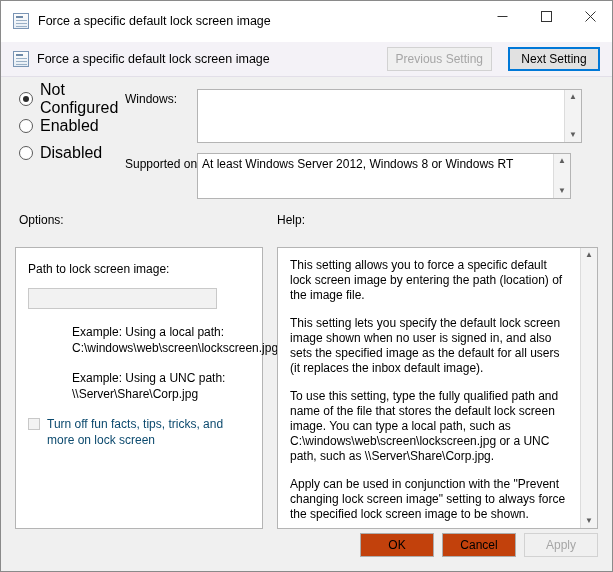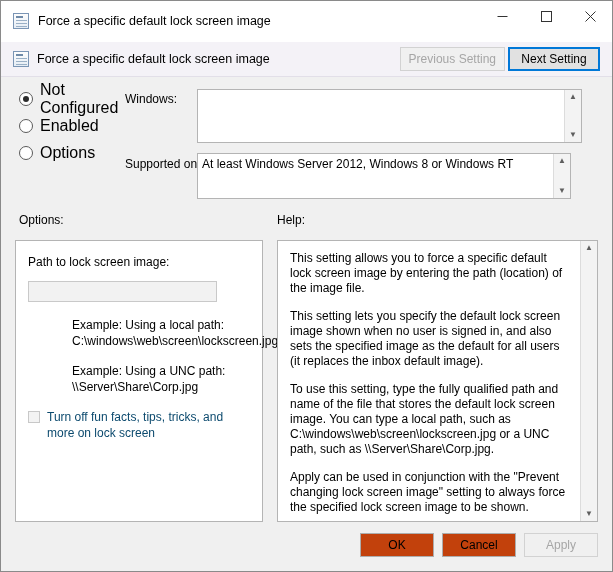--- a/index.html
+++ b/index.html
@@ -121,21 +121,21 @@
   .btn.disabled {
     color: #a6a6a6;
     background: #f0f0f0;
     border-color: #d2d2d2;
   }
   .btn.focus {
     border: 2px solid #0078d7;
     background: #e1e1e1;
     line-height: 20px;
   }
-  .nav-btns { display: flex; gap: 3px; }
+  .nav-btns { display: flex; gap: 16px; }
   
   .upper {
     padding: 14px 14px 0 14px;
     position: relative;
     height: 122px;
     box-sizing: border-box;
   }
   .radios {
     position: absolute;
     left: 18px;
@@ -222,21 +222,21 @@
     height: 46px;
     box-sizing: border-box;
     background: #fff;
     border: 1px solid #b4b4b4;
     display: flex;
   }
   
   .panes-labels {
     position: relative;
     height: 22px;
-    margin: 14px 14px 5px 14px;
+    margin: 14px 14px 12px 14px;
   }
   .label-options { position: absolute; left: 4px; top: 0; font-size: 12px; }
   .label-help { position: absolute; left: 262px; top: 0; font-size: 12px; }
   .panes {
     margin: 0 14px;
     display: flex;
     gap: 14px;
     height: 282px;
   }
   .pane {
@@ -349,21 +349,21 @@
       <div class="radio-row">
         <span class="radio checked"></span>
         <span class="radio-label">Not Configured</span>
       </div>
       <div class="radio-row">
         <span class="radio"></span>
         <span class="radio-label">Enabled</span>
       </div>
       <div class="radio-row">
         <span class="radio"></span>
-        <span class="radio-label">Options</span>
+        <span class="radio-label">Disabled</span>
       </div>
     </div>
 
     <div class="comment-label">Windows:</div>
     <div class="comment-box">
       <div class="textarea-inner"></div>
       <div class="vscroll">
         <span class="arrow">▲</span>
         <span class="arrow">▼</span>
       </div>

